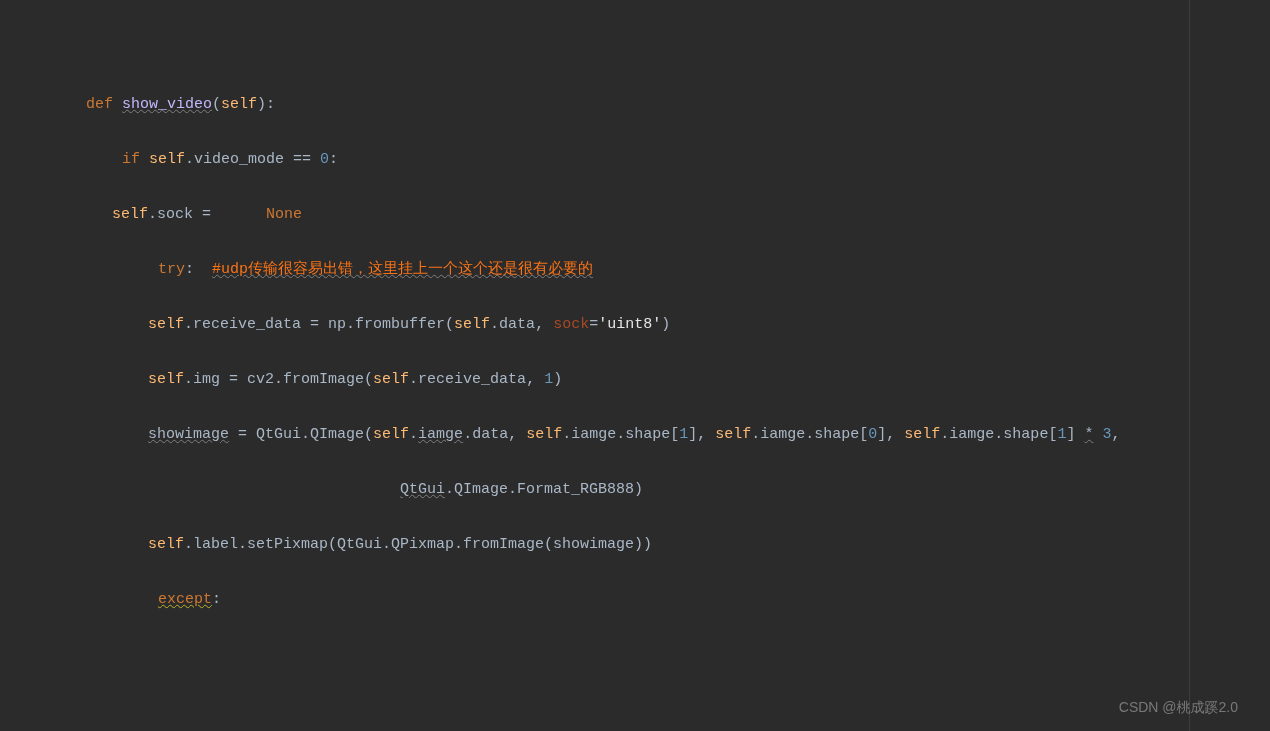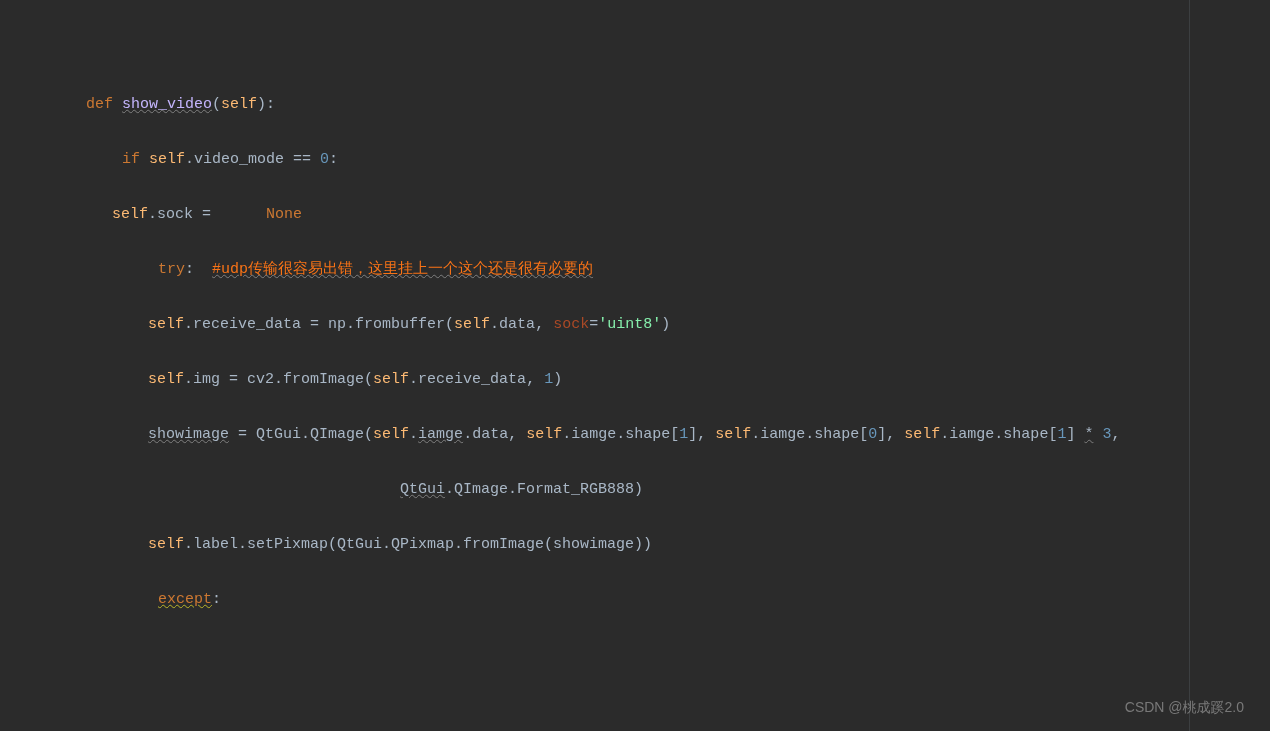--- a/index.html
+++ b/index.html
@@ -26,42 +26,42 @@
     .line {
       display: block;
       position: relative;
       padding-left: 20px;
     }
     .kw { color: #cc7832; margin-left: 46px; }
     .def { color: #c4b5fd; }
     .self { color: #fdba74; }
     .punct { color: #a9b7c6; }
     .num { color: #6897bb; }
-    .str { color: #86efac; }
+    .str { color: #e5e5e5; }
     .comment { color: #f97316; }
     .param { color: #aa4926; }
     .wavy {
       text-decoration: underline wavy #808080;
       text-decoration-thickness: 1px;
     }
     .wavy-warn {
       text-decoration: underline wavy #bbb529;
       text-decoration-thickness: 1px;
     }
     .right-margin {
       position: absolute;
       right: 80px;
       top: 0;
       width: 1px;
       height: 100%;
       background: #3c3f41;
     }
     .watermark {
       position: absolute;
-      right: 26px;
+      right: 32px;
       bottom: 10px;
       color: #999;
       font-size: 14px;
       font-family: sans-serif;
       opacity: 0.7;
     }
     .code-container {
       position: relative;
     }
   </style>

